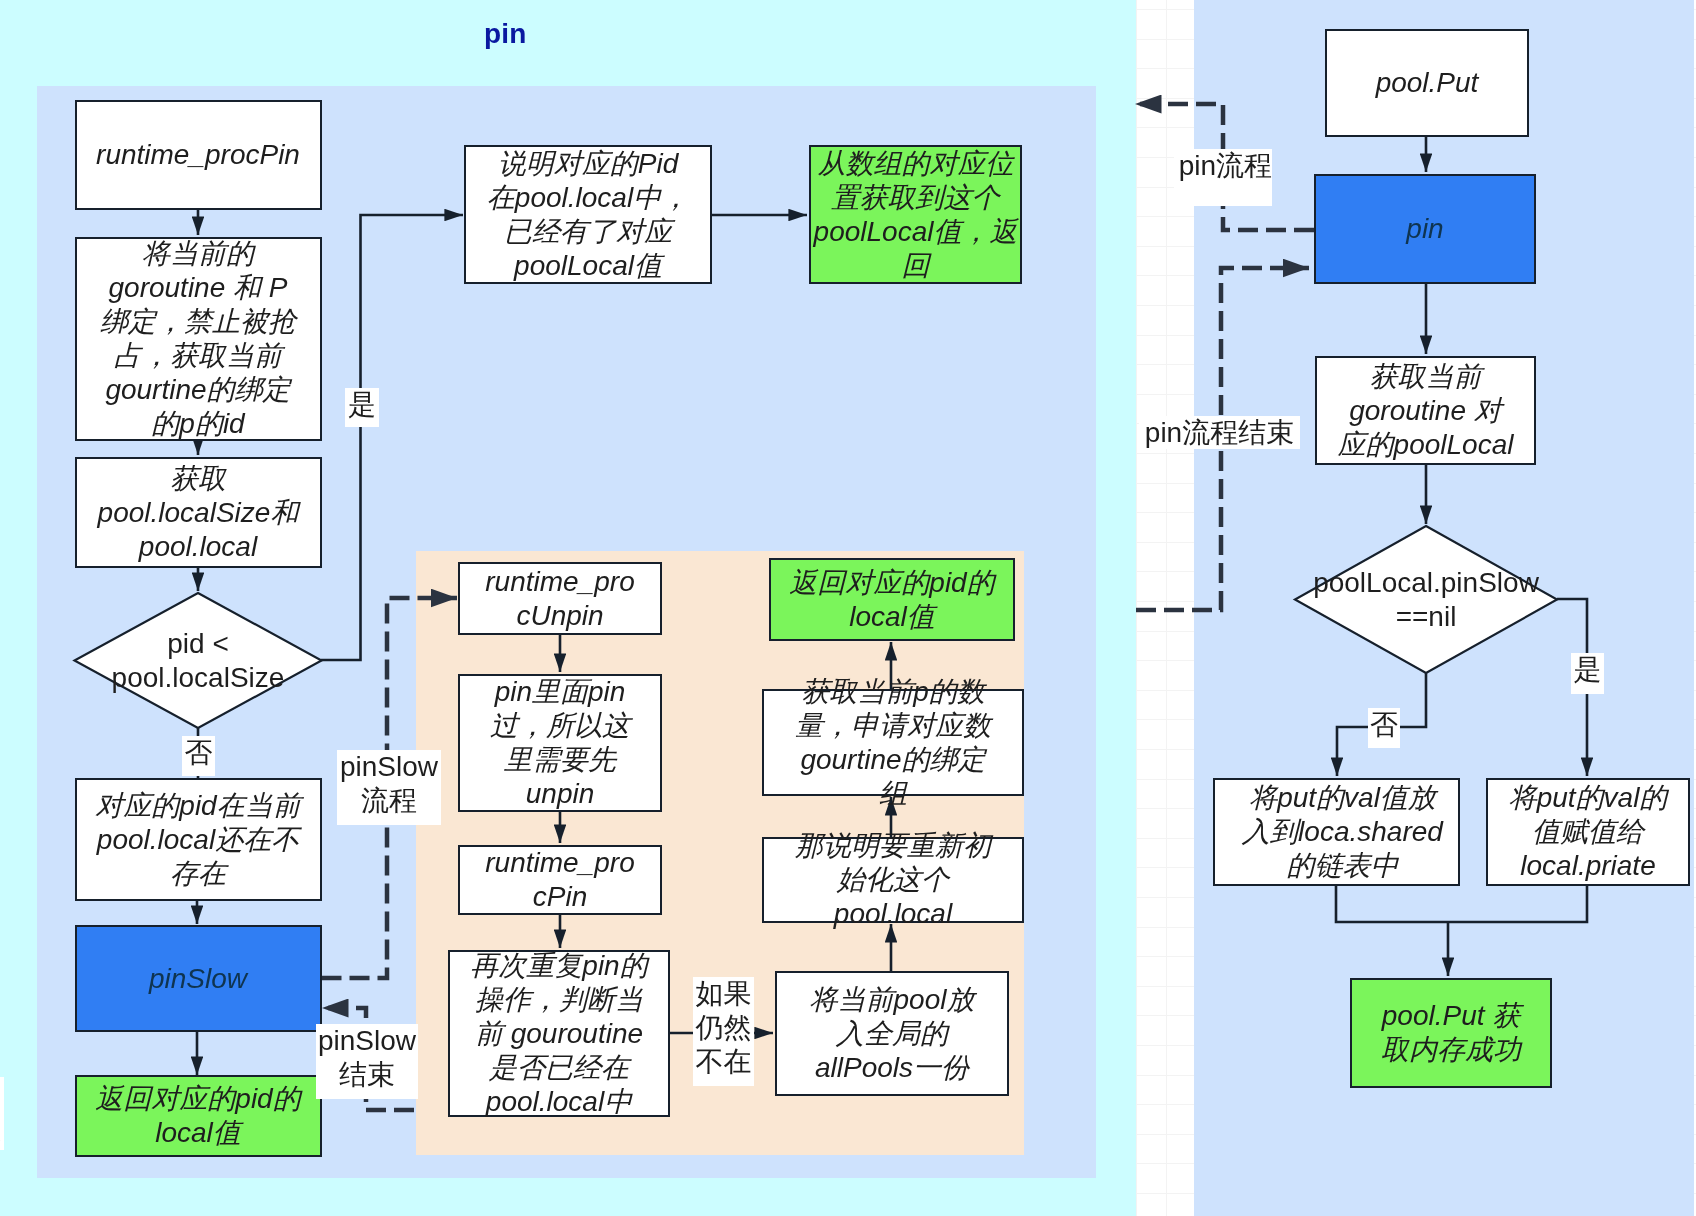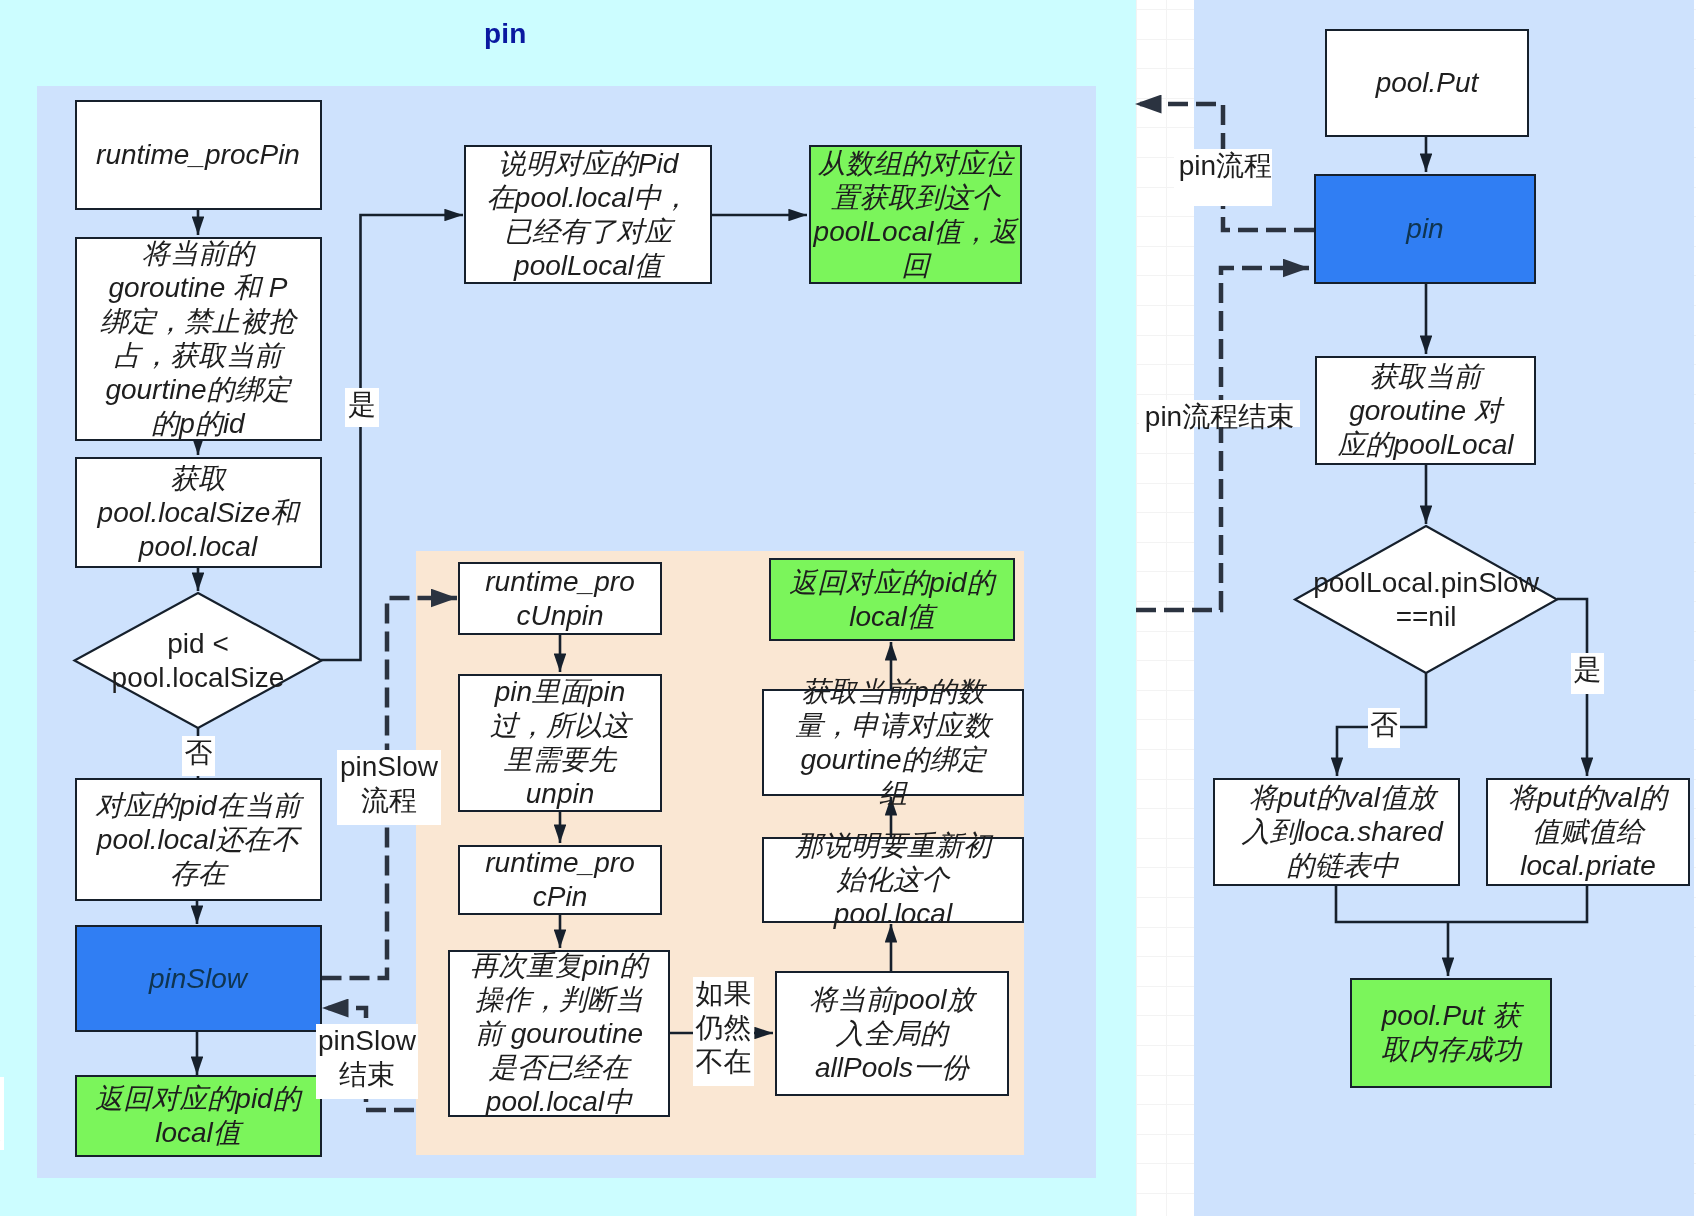--- a/index.html
+++ b/index.html
@@ -222,18 +222,18 @@
       <div class="elabel" style="left: 345px; top: 388px; width: 34px; height: 39px;">是</div>
       <div class="elabel" style="left: 182px; top: 736px; width: 33px; height: 40px;">否</div>
       <div class="elabel" style="left: 337px; top: 750px; width: 104px; height: 75px;">pinSlow
 流程</div>
       <div class="elabel" style="left: 316px; top: 1024px; width: 102px; height: 75px;">pinSlow
 结束</div>
       <div class="elabel" style="left: 693px; top: 977px; width: 61px; height: 109px;">如果
 仍然
 不在</div>
       <div class="elabel" style="left: 1174px; top: 149px; width: 98px; height: 57px; text-align: right;">pin流程</div>
-      <div class="elabel" style="left: 1139px; top: 400px; width: 161px; height: 27px;">pin流程结束</div>
+      <div class="elabel" style="left: 1139px; top: 416px; width: 161px; height: 33px;">pin流程结束</div>
       <div class="elabel" style="left: 1368px; top: 708px; width: 32px; height: 40px;">否</div>
       <div class="elabel" style="left: 1571px; top: 653px; width: 33px; height: 41px;">是</div>
     </div>
   <div id="charttitle" style="left: 484px; top: 18px; color: rgb(10, 24, 160);">pin</div>
 </div>
 
 </body></html>

